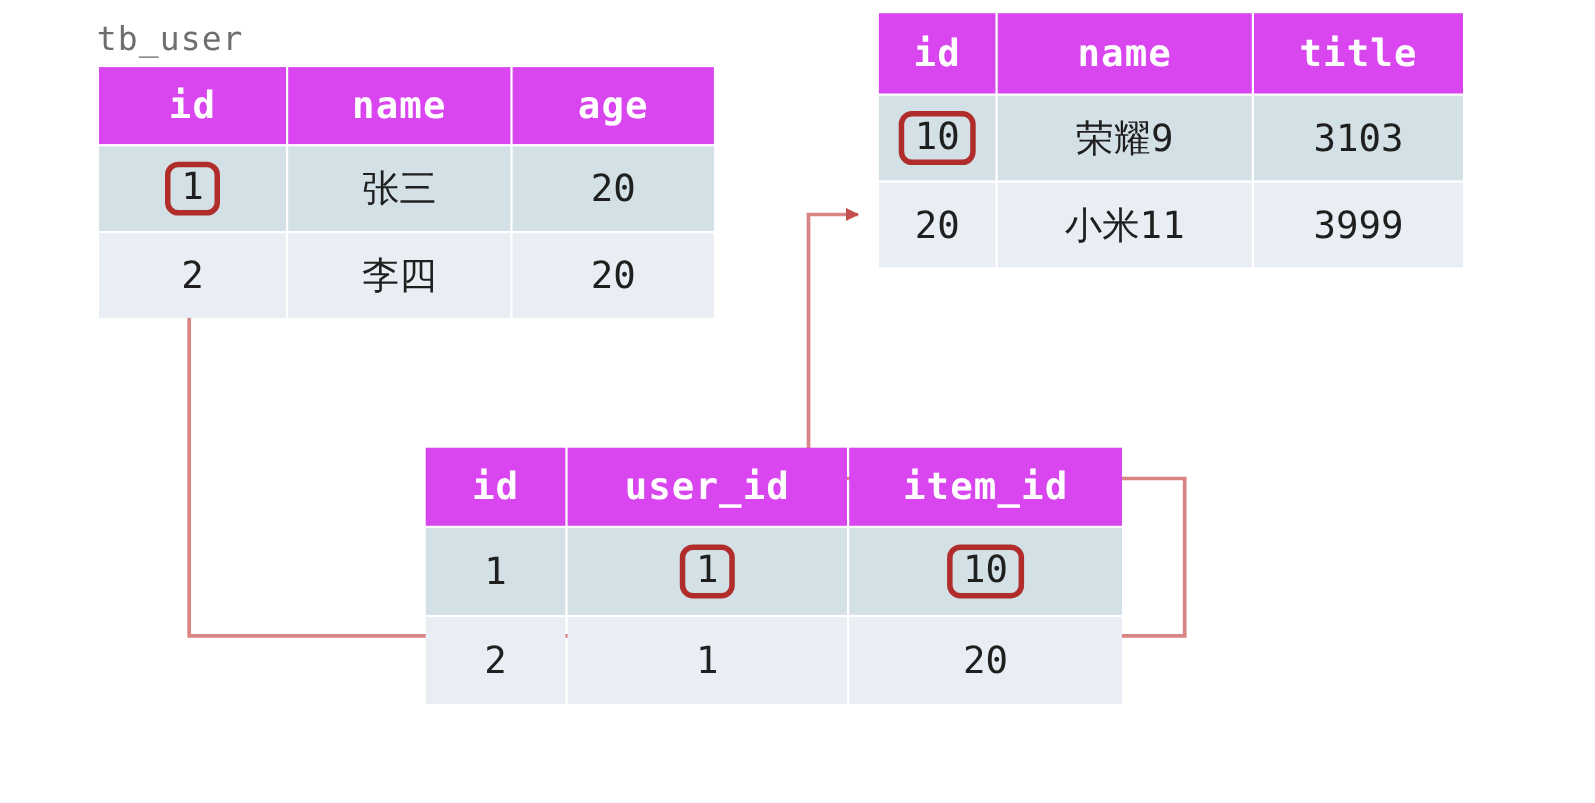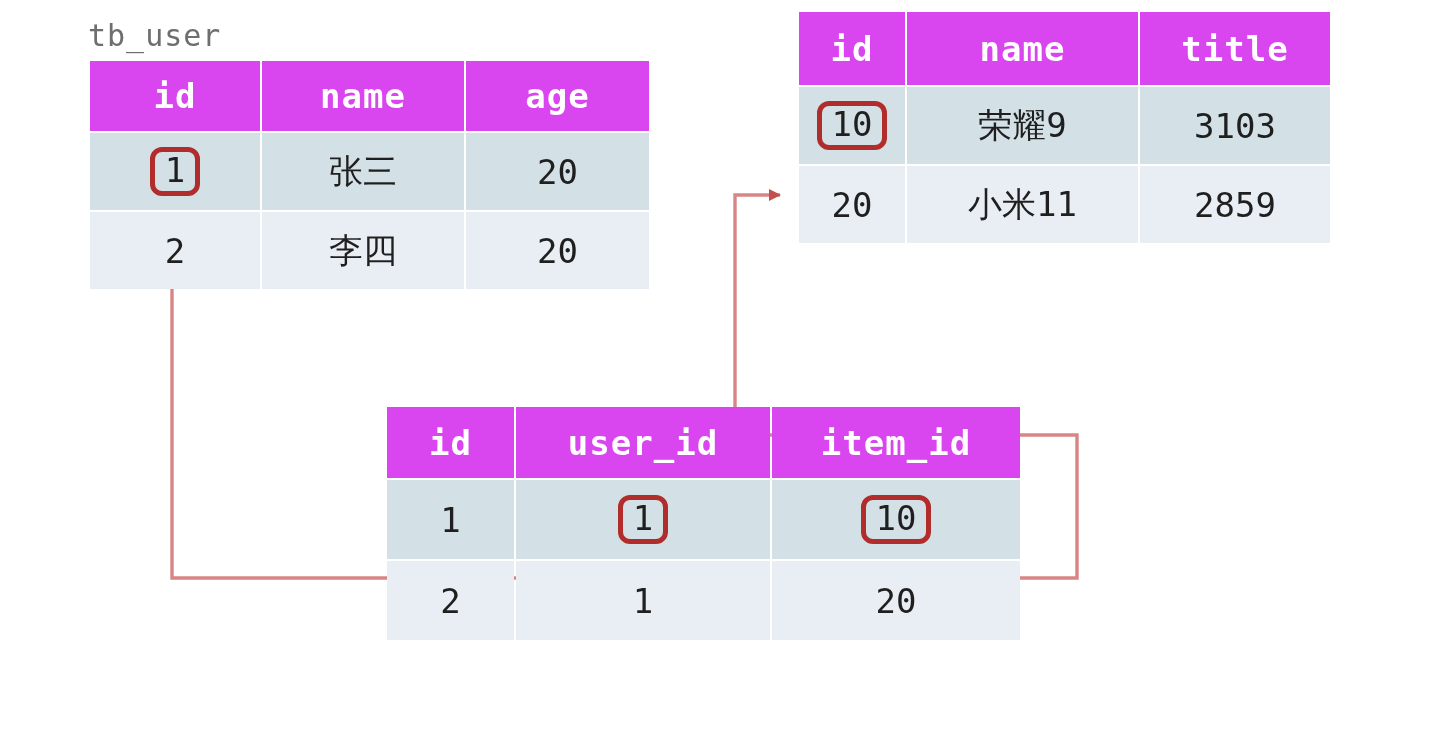--- a/index.html
+++ b/index.html
@@ -167,21 +167,21 @@
         <tr class="row-a">
           <td style="height:77px">
             <span class="hl">10</span>
           </td>
           <td class="cn" style="height:77px">荣耀9</td>
           <td style="height:77px">3103</td>
         </tr>
         <tr class="row-b">
           <td style="height:77px">20</td>
           <td class="cn" style="height:77px">小米11</td>
-          <td style="height:77px">2859</td>
+          <td style="height:77px">3999</td>
         </tr>
       </tbody>
     </table>
   </div>
 
   <div class="table-block" id="tb-order" style="left:385px; top:405px;">
     <table class="db-table">
       <colgroup>
         <col style="width:127px">
         <col style="width:254px">

